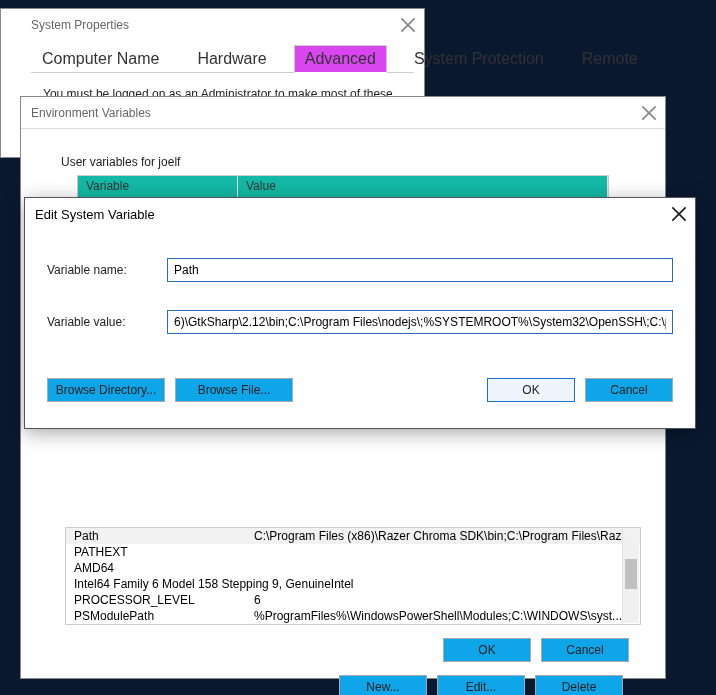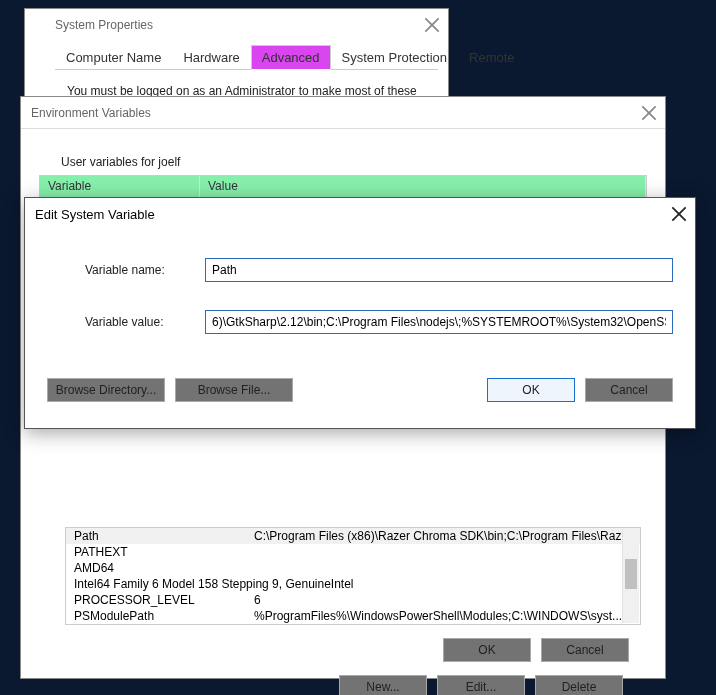--- a/index.html
+++ b/index.html
@@ -5,53 +5,53 @@
   * { box-sizing: border-box; font-family: "Segoe UI", Tahoma, sans-serif; }
   body { margin: 0; width: 716px; height: 695px; background: #0a1830; position: relative; overflow: hidden; }
 
   .win { position: absolute; background: #fff; border: 1px solid #888; }
   .titlebar { height: 32px; display: flex; align-items: center; justify-content: space-between; padding: 0 8px 0 10px; font-size: 12px; color: #666; }
   .title-active { color: #000; font-size: 13px; }
   .close-x { width: 16px; height: 16px; cursor: default; }
   .close-x svg { width: 100%; height: 100%; }
 
   
-  #sysprops { left: 24px; top: 8px; width: 425px; height: 150px; padding-left: 20px; }
-  #sysprops .tabs { display: flex; padding: 4px 10px 0 10px; font-size: 13px; }
+  #sysprops { left: 0; top: 8px; width: 425px; height: 150px; padding-left: 20px; }
+  #sysprops .tabs { display: flex; padding: 4px 10px 0 10px; font-size: 16px; gap: 16px; }
   #sysprops .tab { padding: 4px 10px; border: 1px solid transparent; color: #333; white-space: nowrap; }
   #sysprops .tab.active { border: 1px solid #ccc; border-bottom: 1px solid #fff; background: #d946ef; }
   #sysprops .tabline { border-bottom: 1px solid #ccc; margin: -1px 10px 0 10px; }
   #sysprops .content { padding: 14px 22px; font-size: 12px; color: #222; }
 
   
   #envvars { left: 20px; top: 96px; width: 646px; height: 583px; }
   #envvars .titlebar { border-bottom: 1px solid #ddd; gap: 24px; }
   #envvars .group-label { font-size: 12px; color: #222; margin: 26px 0 6px 40px; }
-  #envvars .table-head { position: relative; margin: 0 18px; border: 1px solid #ccc; height: 24px; display: flex; font-size: 12px; color: #333; background: #86efac; }
+  #envvars .table-head { position: relative; margin: 0 56px; border: 1px solid #ccc; height: 24px; display: flex; font-size: 12px; color: #333; background: #14b8a6; }
   #envvars .col { padding: 3px 8px; border-right: 1px solid #e0e0e0; }
   #envvars .col1 { width: 160px; }
   #envvars .col2 { flex: 1; }
   #envvars .syslist { position: absolute; left: 44px; right: 24px; top: 430px; font-size: 12px; }
   #envvars .grid { border: 1px solid #ccc; }
   #envvars .row { display: flex; padding: 1px 8px; }
   #envvars .row .c1 { width: 180px; }
   #envvars .row .c2 { flex: 1; white-space: nowrap; overflow: hidden; text-overflow: ellipsis; }
   #envvars .row.sel { background: #f1f1f1; }
   #envvars .scrollbar { position: absolute; right: 1px; top: 1px; bottom: 1px; width: 17px; background: #f0f0f0; border-left: 1px solid #e2e2e2;}
   #envvars .scroll-thumb { position: absolute; left: 2px; right: 2px; top: 30px; height: 30px; background: #c0c0c0; }
   #envvars .btnrow1 { position: absolute; right: 42px; top: 578px; display: flex; gap: 10px; }
   #envvars .btnrow2 { position: absolute; right: 36px; bottom: 16px; display: flex; gap: 10px; }
-  .wbtn { width: 88px; height: 24px; font-size: 12px; border: 1px solid #aaa; background: #737373; display: flex; align-items: center; justify-content: center; color: #222; }
+  .wbtn { width: 88px; height: 24px; font-size: 12px; border: 1px solid #aaa; background: #0ea5e9; display: flex; align-items: center; justify-content: center; color: #222; }
 
   
   #editvar { left: 24px; top: 197px; width: 672px; height: 232px; border: 1px solid #555; box-shadow: 0 4px 18px rgba(0,0,0,0.35); z-index: 10;}
   #editvar .titlebar { height: 32px; }
   #editvar .body { padding: 28px 22px 0 22px; font-size: 12px; }
   #editvar .fld { display: flex; align-items: center; margin-bottom: 28px; }
-  #editvar .fld label { width: 120px; color: #222; margin-left: 38px; }
+  #editvar .fld label { width: 120px; color: #222; }
   #editvar .fld input { flex: 1; height: 24px; border: 1px solid #2a6bbf; padding: 2px 6px; font-size: 12px; outline: none; }
   #editvar .footer { display: flex; justify-content: space-between; padding: 16px 22px 0 22px; }
   #editvar .footer-left { display: flex; gap: 10px; }
   #editvar .footer-right { display: flex; gap: 10px; }
   #editvar .wbtn { width: 118px; }
   #editvar .wbtn.primary { border: 1.5px solid #1a6fd6; background: #eef5fd; }
   #editvar .footer-right .wbtn { width: 88px; }
 </style>
 </head>
 <body>

